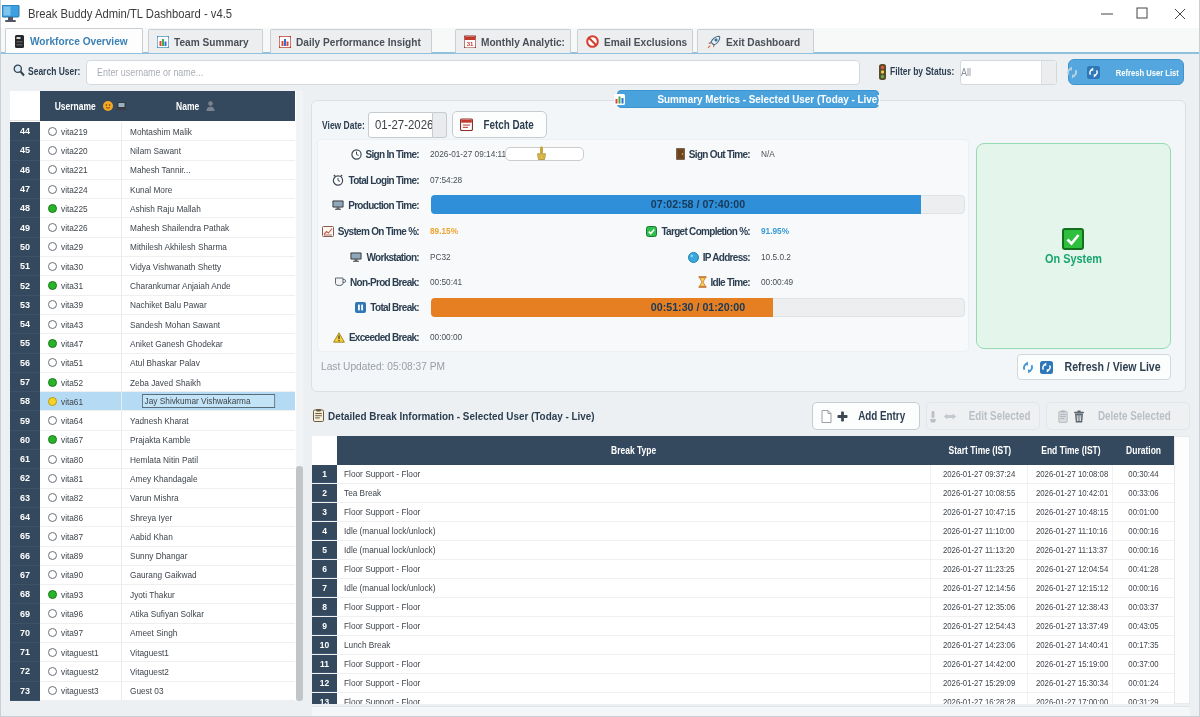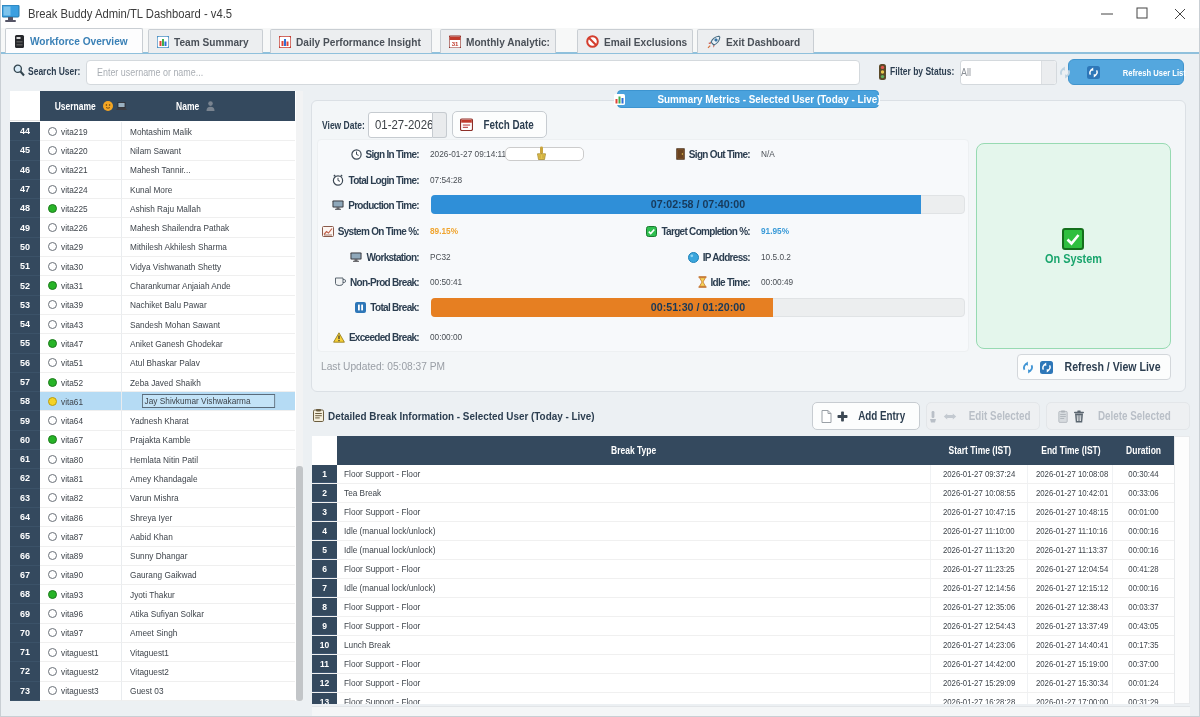--- a/index.html
+++ b/index.html
@@ -21,21 +21,21 @@
 .tab span { display:inline-block; transform:scaleX(.88); transform-origin:0 50%; }
 .tab.sel { top:28px; height:25px; background:#fdfdfe; color:#3a80b6; z-index:3; }
 
 
 .lbl { position:absolute; font-weight:bold; color:#2c3e50; font-size:10px; transform:scaleX(.85); transform-origin:0 50%; white-space:nowrap; }
 #search-input { position:absolute; left:86px; top:60px; width:774px; height:25px; background:#fff; border:1px solid #d4d9dd; border-radius:4px; font-size:10.5px; color:#a9aeb4; padding-left:10px; line-height:23px; }
 #search-input span, #filter-dd span { display:inline-block; transform:scaleX(.85); transform-origin:0 50%; white-space:nowrap; }
 #vd-input span { display:inline-block; transform:scaleX(.95); transform-origin:0 50%; white-space:nowrap; }
 #filter-dd { position:absolute; left:960px; top:60px; width:97px; height:25px; background:#fff; border:1px solid #d4d9dd; border-radius:3px; font-size:10.5px; color:#8b9097; line-height:23px; }
 #filter-arrow { position:absolute; left:1041px; top:61px; width:15px; height:23px; background:#ebedef; border-left:1px solid #dcdfe2; border-radius:0 3px 3px 0; }
-#refresh-btn { position:absolute; left:1068px; top:59px; width:116px; height:26px; background:#54a7de; border:1px solid #4094cd; border-radius:6px; display:flex; align-items:center; justify-content:center; gap:15px; color:#fff; font-weight:bold; font-size:9.5px; white-space:nowrap; }
+#refresh-btn { position:absolute; left:1068px; top:59px; width:116px; height:26px; background:#54a7de; border:1px solid #4094cd; border-radius:6px; display:flex; align-items:center; justify-content:center; gap:8px; color:#fff; font-weight:bold; font-size:9.5px; white-space:nowrap; }
 #refresh-btn span { display:inline-block; transform:scaleX(.8); flex:none; }
 
 
 #utable { position:absolute; left:10px; top:91px; width:293px; height:610px; background:#fff; }
 #ucorner { position:absolute; left:0; top:0; width:30px; height:30px; background:#fff; border-bottom:1px solid #e2e2e2; }
 #uhead { position:absolute; left:30px; top:0; width:255px; height:30px; background:#34495e; color:#fff; display:flex; }
 #uhead .h1 { width:82px; display:flex; align-items:center; justify-content:center; gap:3px; font-size:10px; font-weight:bold; padding-left:16px; }
 #uhead .h2 { flex:1; display:flex; align-items:center; justify-content:center; gap:4px; font-size:10px; font-weight:bold; padding-right:28px; }
 #uhead .h1 > span, #uhead .h2 > span { display:inline-block; transform:scaleX(.85); }
 #urows { position:absolute; left:0; top:31px; width:285px; height:579px; display:flex; flex-direction:column; }
@@ -143,21 +143,21 @@
 </div>
 <div class="tab" style="left:270px;width:162px">
   <svg width="12" height="12" viewBox="0 0 12 12">
       <rect x="0" y="0" width="12" height="12" rx="2" fill="#fff" stroke="#c23a30" stroke-width="1.4"></rect>
       <rect x="2.5" y="5" width="2" height="5" fill="#e04438"></rect>
       <rect x="5" y="3" width="2" height="7" fill="#2e6fd8"></rect>
       <rect x="7.5" y="5.5" width="2" height="4.5" fill="#e04438"></rect>
     </svg>
   <span>Daily Performance Insight</span>
 </div>
-<div class="tab" style="left:440px;width:116px">
+<div class="tab" style="left:455px;width:116px">
   <svg width="12" height="13" viewBox="0 0 12 13">
       <rect x="0" y="1" width="12" height="12" rx="1.5" fill="#fff" stroke="#8a2a24" stroke-width="1.2"></rect>
       <rect x="0.6" y="1.6" width="10.8" height="3.4" fill="#c0392b"></rect>
       <text x="6" y="11" font-size="6" font-weight="bold" fill="#c0392b" text-anchor="middle" font-family="Liberation Sans">31</text>
     </svg>
   <span>Monthly Analytic:</span>
 </div>
 <div class="tab" style="left:577px;width:116px">
   <svg width="13" height="13" viewBox="0 0 13 13">
       <circle cx="6.5" cy="6.5" r="5.3" fill="#fff" stroke="#d43e2e" stroke-width="2"></circle>

